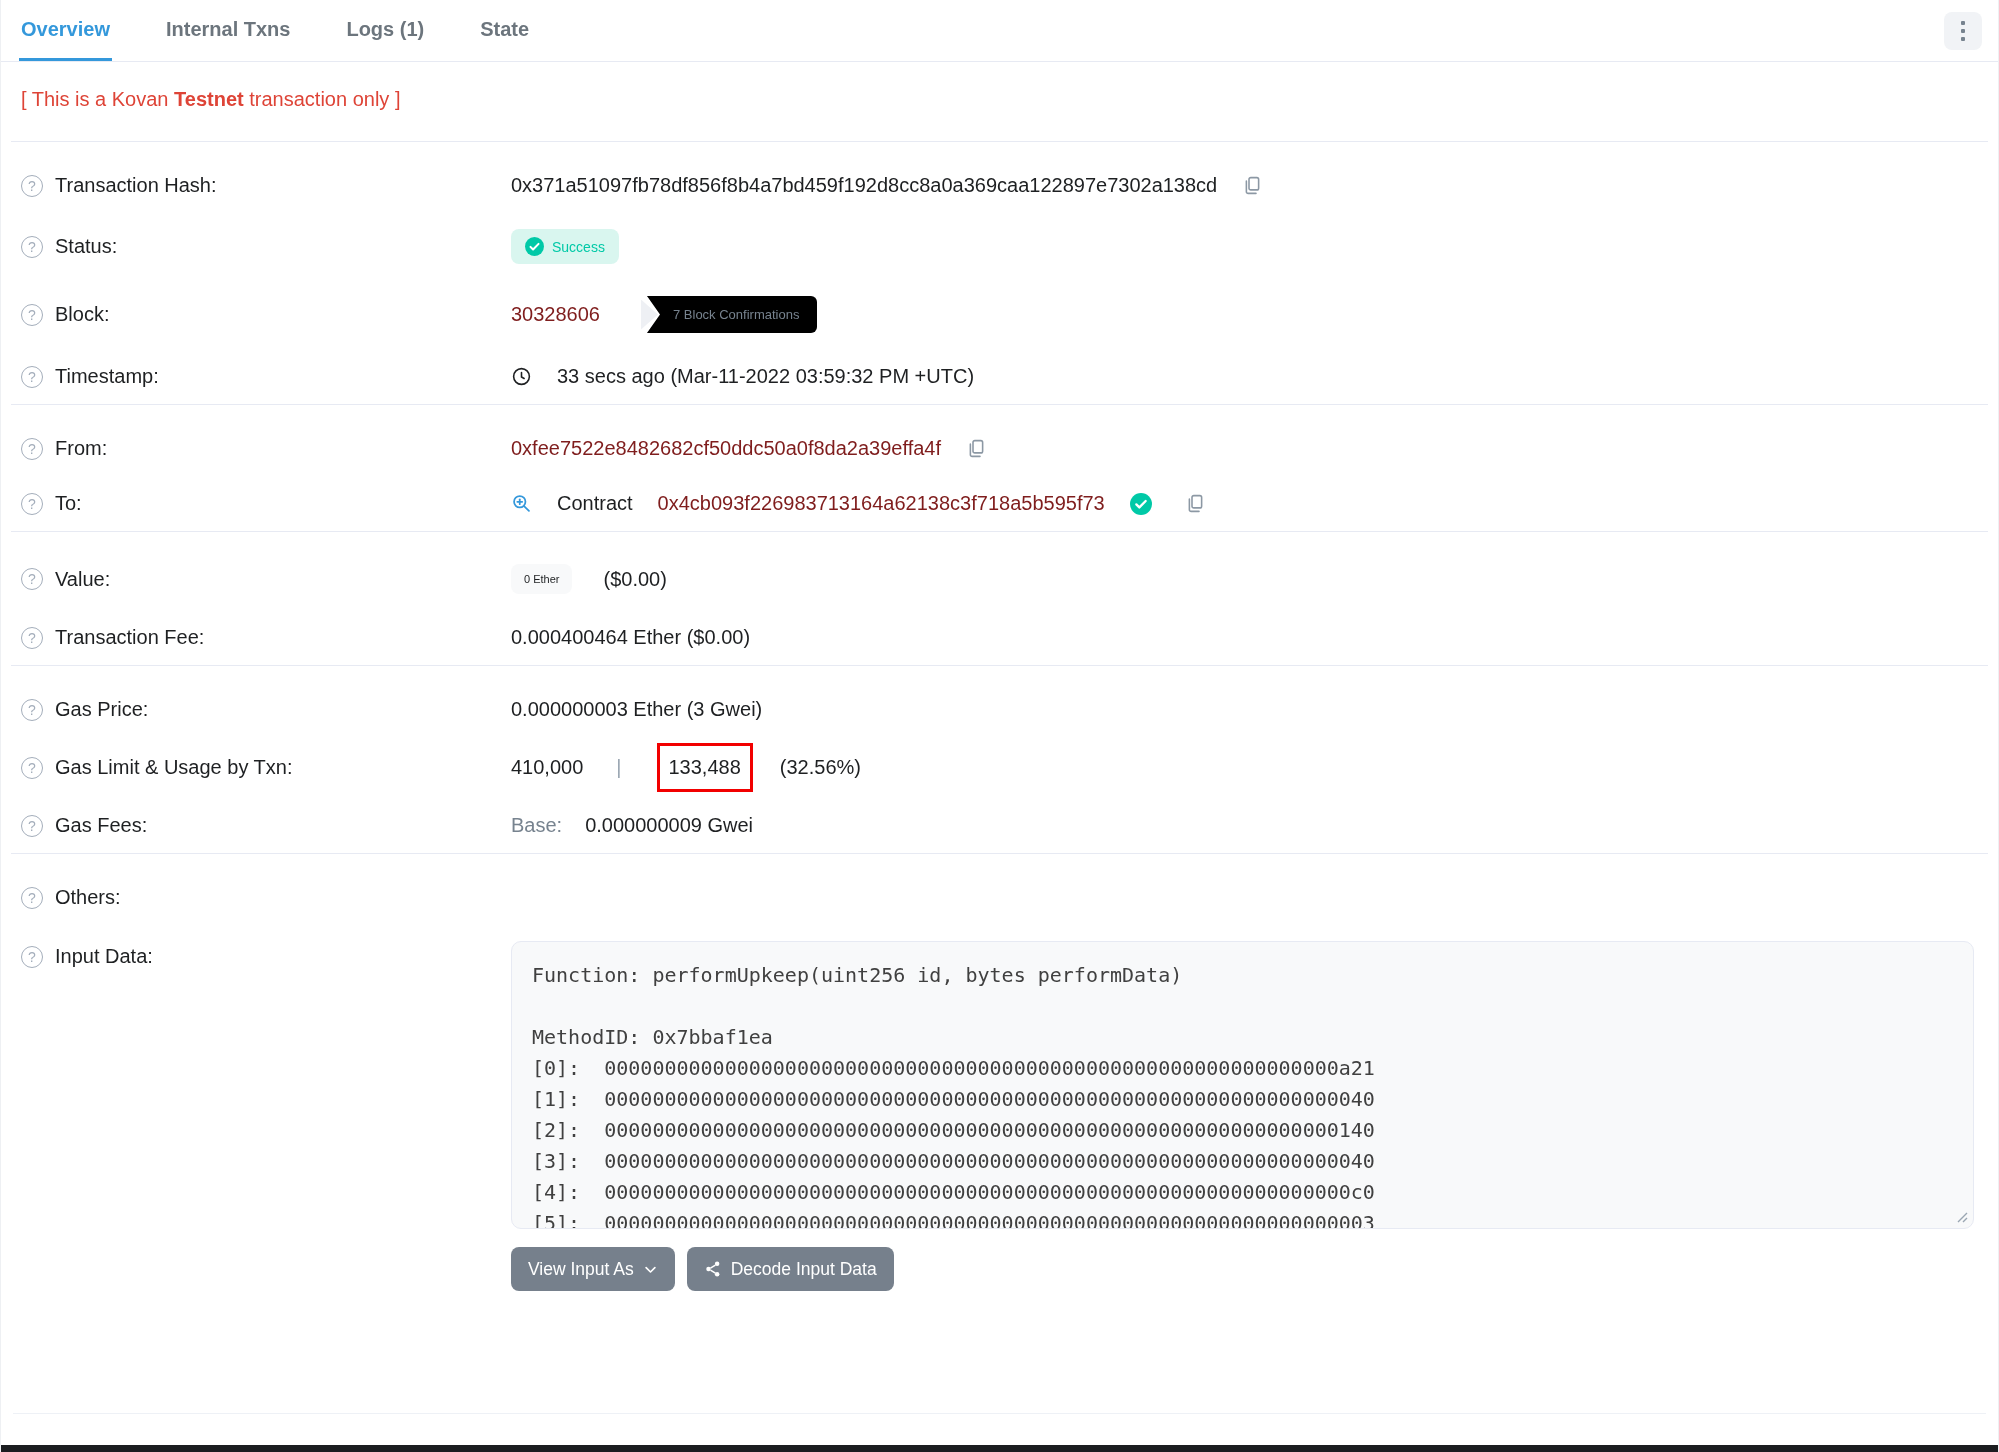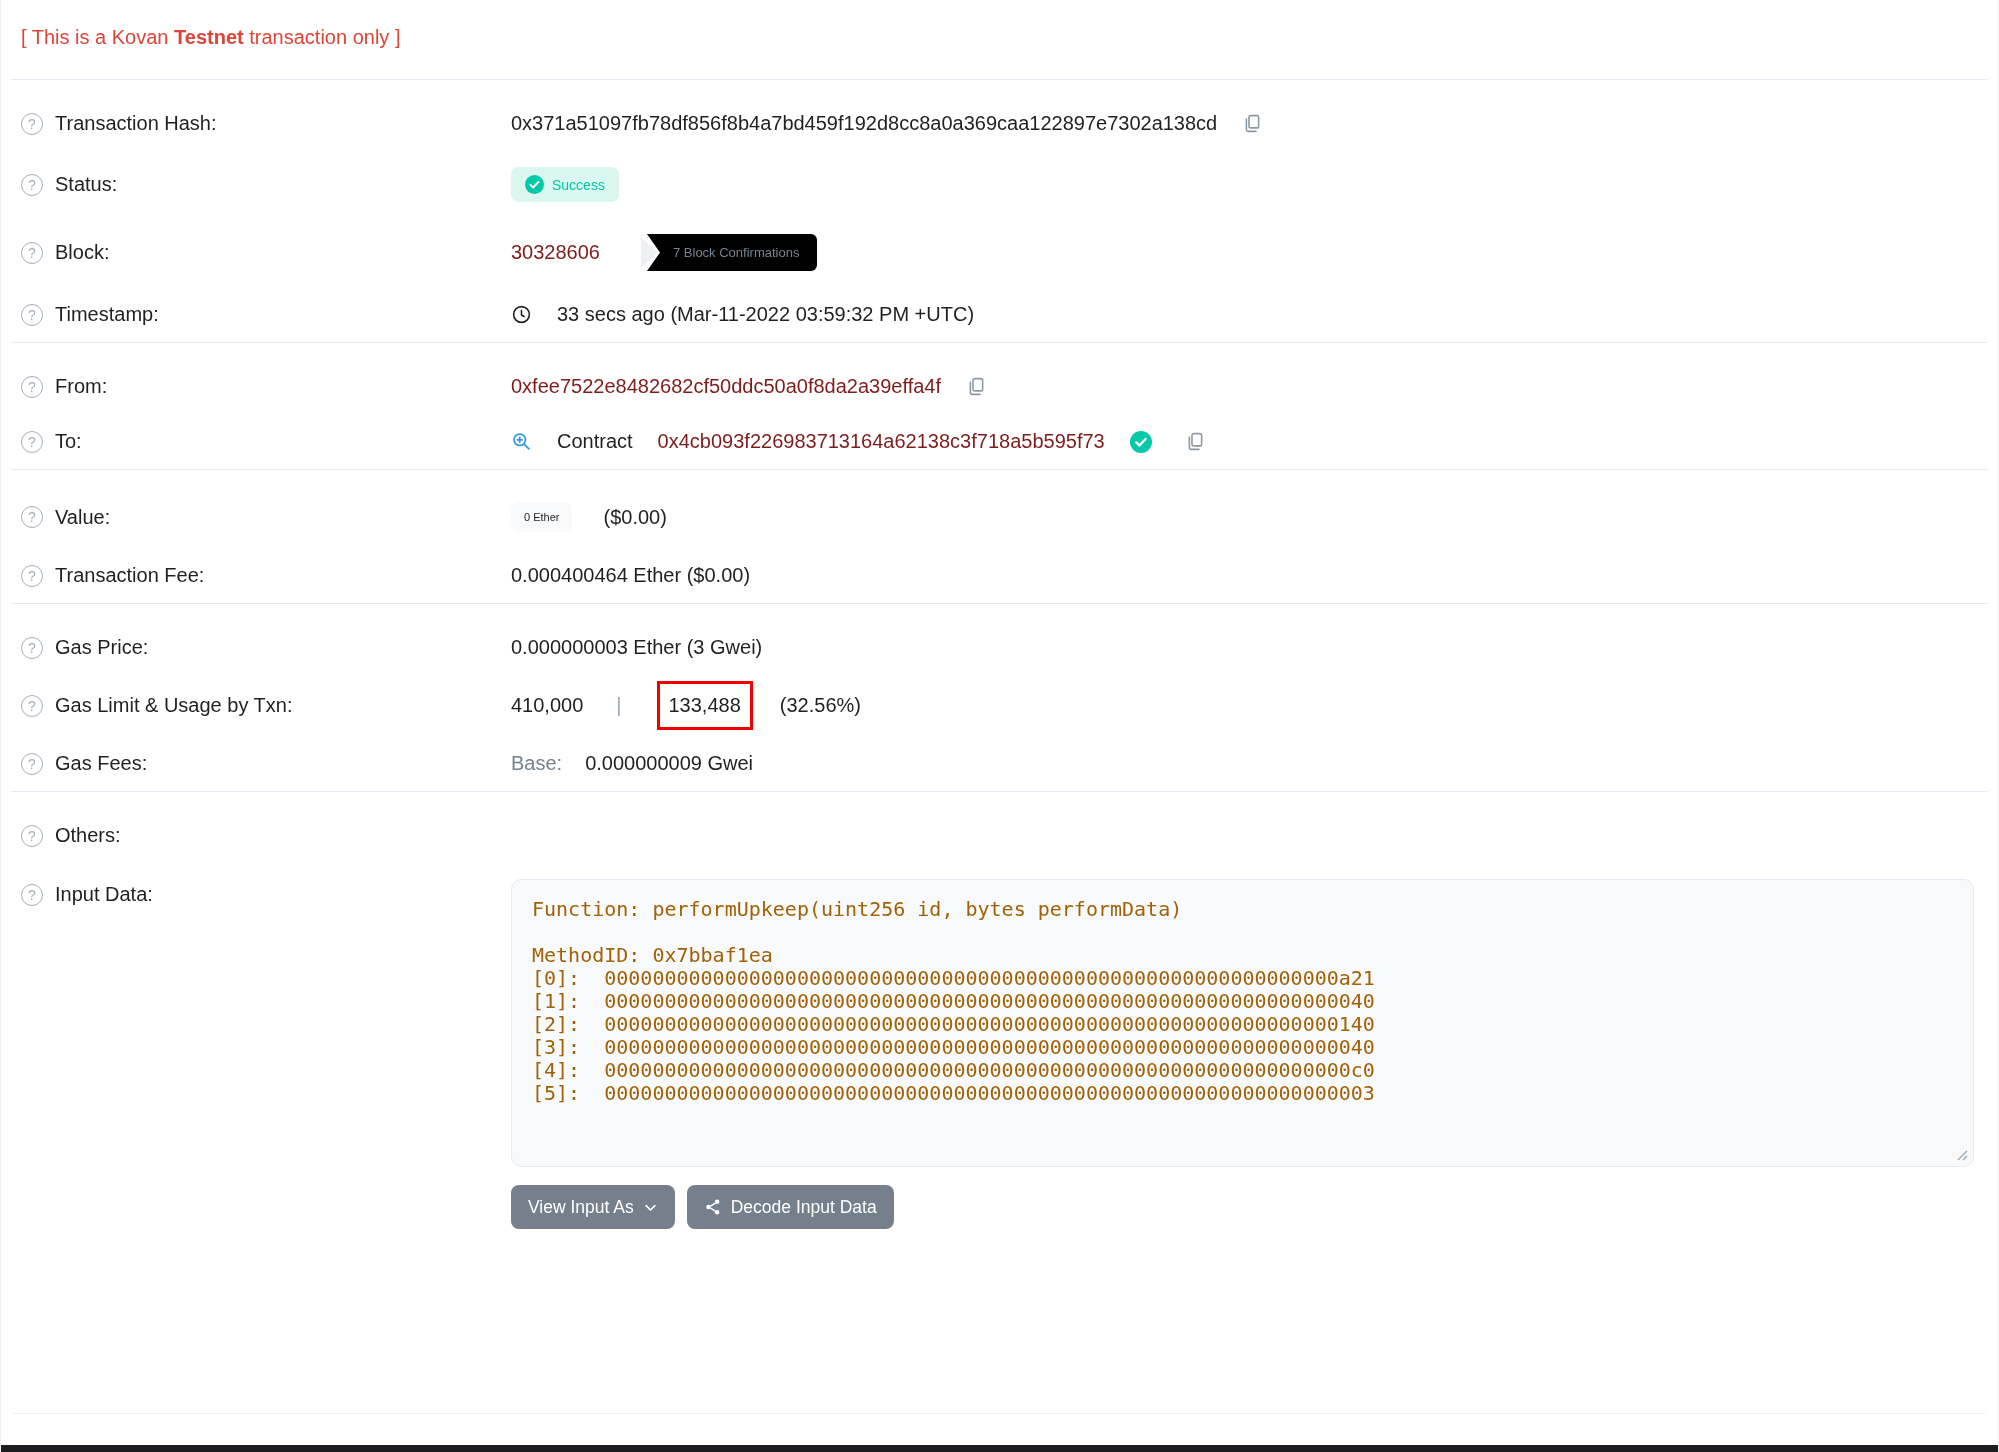--- a/index.html
+++ b/index.html
@@ -158,22 +158,22 @@
     height: 288px;
     background: #f8f9fa;
     border: 1px solid #e7eaf3;
     border-radius: 10px;
     padding: 18px 20px;
     overflow: hidden;
   }
   .input-box pre {
     font-family: "DejaVu Sans Mono", monospace;
     font-size: 20px;
-    line-height: 23px;
-    color: #a16207;
+    line-height: 31px;
+    color: #404040;
     white-space: pre;
   }
   .resize-handle { position: absolute; right: 5px; bottom: 5px; }
 
   .btn-row { display: flex; gap: 12px; margin-top: 18px; }
   .btn {
     display: inline-flex; align-items: center; gap: 9px;
     background: #76808c;
     color: #fff;
     border: none;
@@ -190,20 +190,31 @@
     height: 7px;
     background: #1b1d20;
   }
   .bottom-hr { position: absolute; left: 12px; right: 12px; bottom: 38px; border-top: 1px solid #eef1f6; }
 </style>
 </head>
 <body>
 
 <div class="page">
 
+  <div class="tabbar">
+    <div class="tab active">Overview</div>
+    <div class="tab">Internal Txns</div>
+    <div class="tab">Logs (1)</div>
+    <div class="tab">State</div>
+    <button class="kebab-btn">
+      <i></i>
+        <i></i>
+        <i></i>
+    </button>
+  </div>
 
   <div class="notice">
     <span>[ This is a Kovan </span><b>Testnet</b><span> transaction only ]</span>
   </div>
 
   <div class="hr"></div>
 
   <div class="rows">
     <div class="sect-pad"></div>
 

